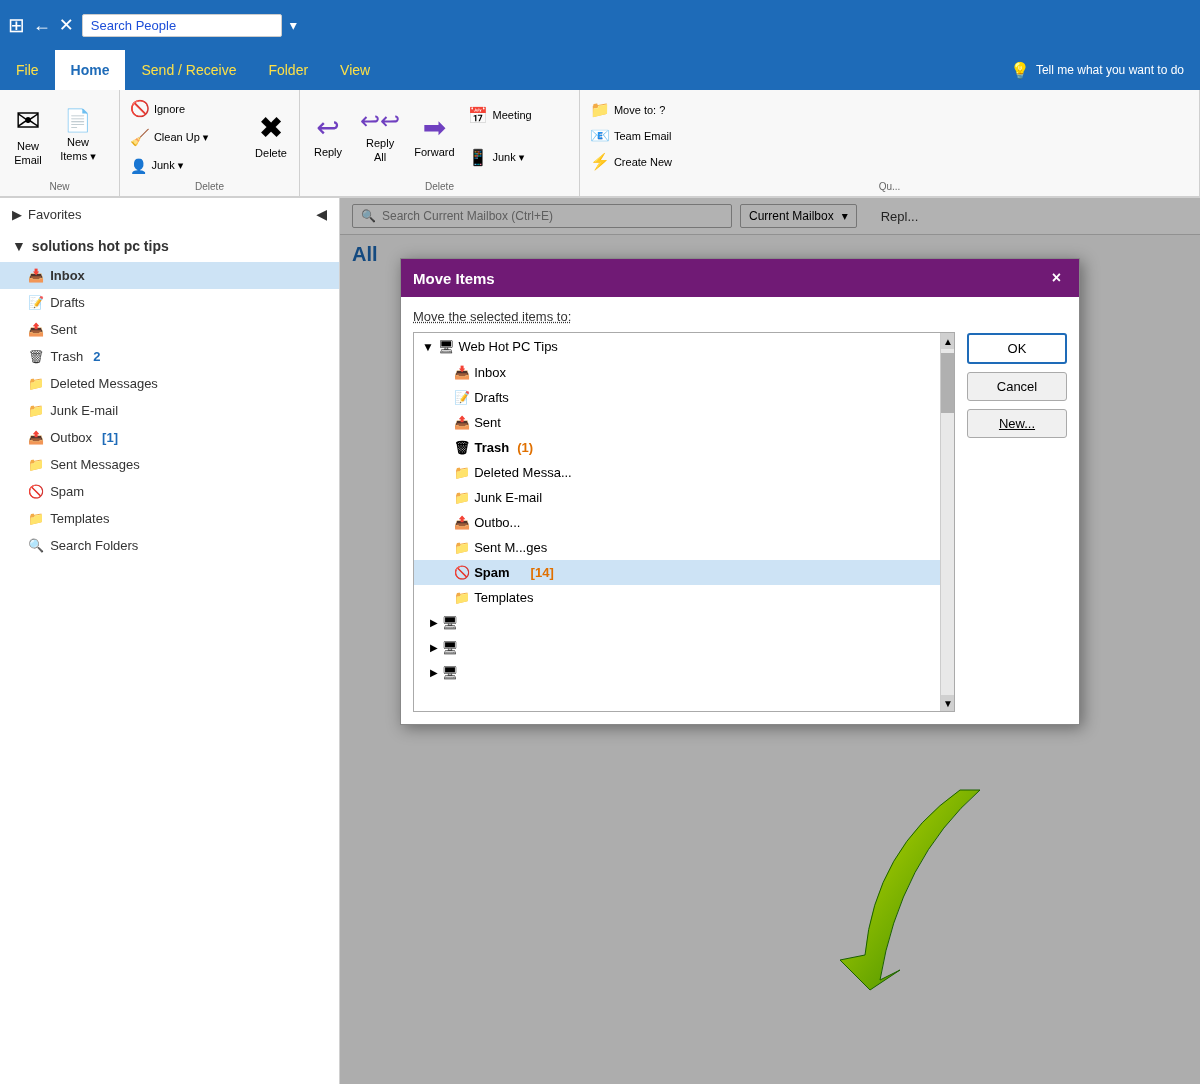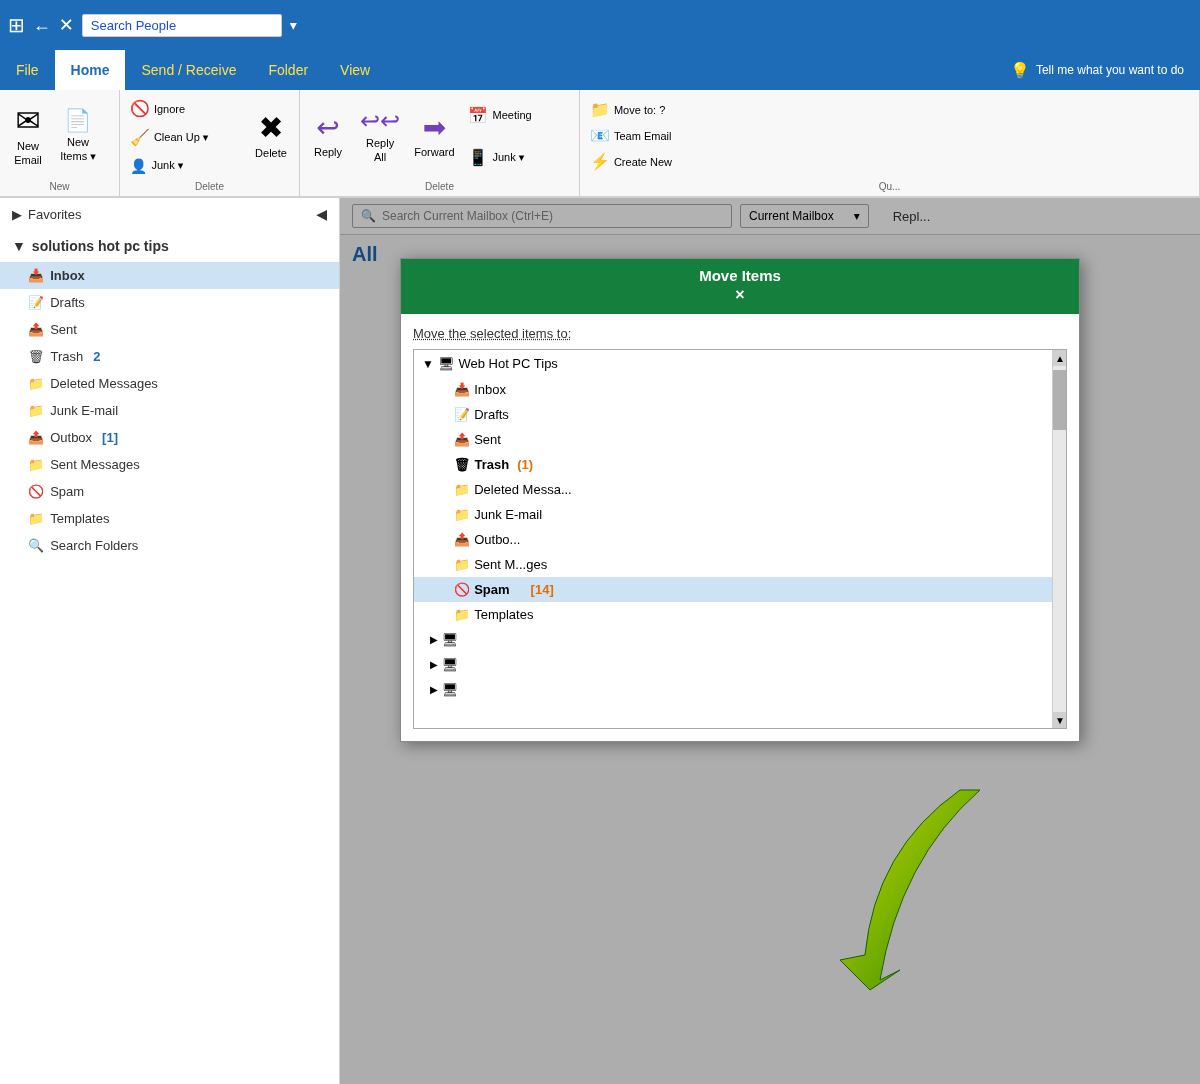--- a/index.html
+++ b/index.html
@@ -130,21 +130,21 @@
       gap: 6px;
     }
     .search-scope {
       border: 1px solid #aaa;
       border-radius: 2px;
       padding: 4px 8px;
       font-size: 12px;
       background: white;
       display: flex;
       align-items: center;
-      gap: 20px;
+      gap: 8px;
       cursor: pointer;
     }
     .content-label {
       padding: 8px 12px;
       font-size: 20px;
       font-weight: 700;
       color: #1e6bb8;
     }
 
     
@@ -160,29 +160,28 @@
       position: absolute;
       top: 60px;
       left: 60px;
       width: 680px;
       background: white;
       border: 1px solid #888;
       box-shadow: 3px 3px 15px rgba(0,0,0,0.4);
       z-index: 20;
     }
     .dialog-titlebar {
-      background: #15803d;
+      background: #701a75;
       color: white;
       padding: 8px 12px;
       display: flex;
       align-items: center;
       justify-content: space-between;
       font-size: 15px;
       font-weight: 600;
-      flex-direction: column;
     }
     .dialog-close {
       color: white;
       font-size: 16px;
       cursor: pointer;
       padding: 2px 6px;
       border-radius: 2px;
     }
     .dialog-body {
       padding: 12px;
@@ -611,20 +610,25 @@
             <div class="tree-sub">
               <span style="font-size:10px;">▶</span>
               <span>🖥</span>
             </div>
             <div class="tree-sub">
               <span style="font-size:10px;">▶</span>
               <span>🖥</span>
             </div>
           </div>
         </div>
+        <div class="dialog-right">
+          <button class="dialog-btn primary">OK</button>
+          <button class="dialog-btn">Cancel</button>
+          <button class="dialog-btn underline">New...</button>
+        </div>
       </div>
     </div>
 
     <div class="green-arrow">
       <svg width="200" height="220" viewBox="0 0 200 220">
         <defs>
           <linearGradient id="arrowGrad" x1="0%" y1="0%" x2="100%" y2="100%">
             <stop offset="0%" style="stop-color:#c8e000;stop-opacity:1"></stop>
             <stop offset="100%" style="stop-color:#2a8000;stop-opacity:1"></stop>
           </linearGradient>

